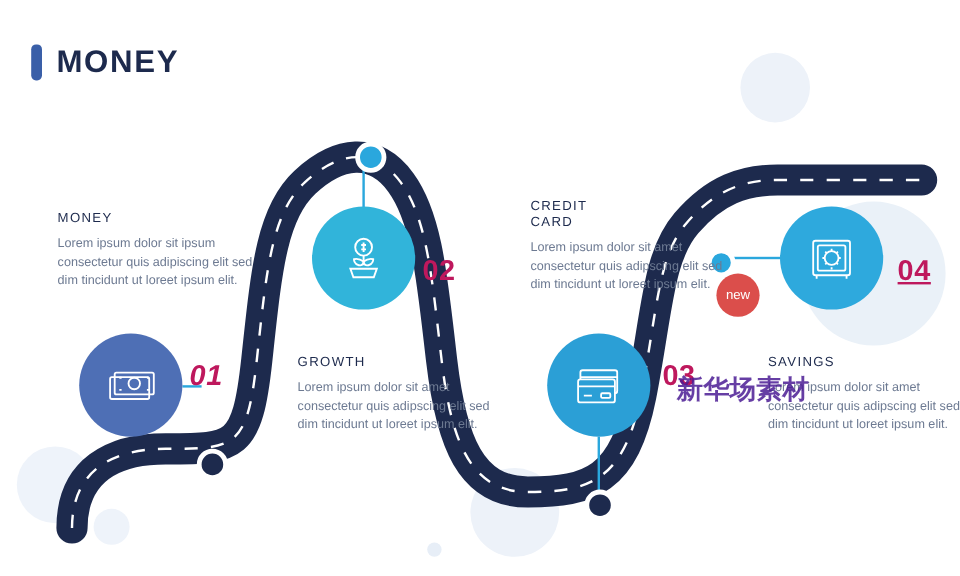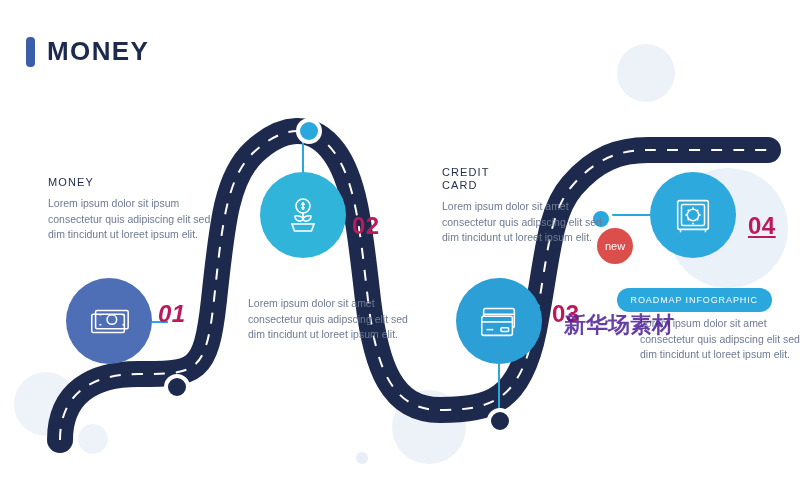--- a/index.html
+++ b/index.html
@@ -166,31 +166,31 @@
   <div class="num m1">01</div>
   <div class="num m2">02</div>
   <div class="num m3">03</div>
   <div class="num m4">04</div>
 
   <div class="txt t1">
     <div class="h">MONEY</div>
     <div class="p">Lorem ipsum dolor sit ipsum consectetur quis adipiscing elit sed dim tincidunt ut loreet ipsum elit.</div>
   </div>
   <div class="txt t2">
+    <div class="h">GROWTH</div>
     <div class="p">Lorem ipsum dolor sit amet consectetur quis adipscing elit sed dim tincidunt ut loreet ipsum elit.</div>
   </div>
   <div class="txt t3">
     <div class="h" style="max-width:70px;">CREDIT CARD</div>
     <div class="p">Lorem ipsum dolor sit amet consectetur quis adipscing elit sed dim tincidunt ut loreet ipsum elit.</div>
   </div>
   <div class="txt t4">
     <div class="h">SAVINGS</div>
     <div class="p">Lorem ipsum dolor sit amet consectetur quis adipscing elit sed dim tincidunt ut loreet ipsum elit.</div>
   </div>
 
-  <div id="badge">ROADMAP INFOGRAPHIC</div>
 
   <div id="wm">
     <div class="seal">new</div>
     <div class="wmtext">新华场素材</div>
   </div>
 
 </div>
 
 </body></html>

